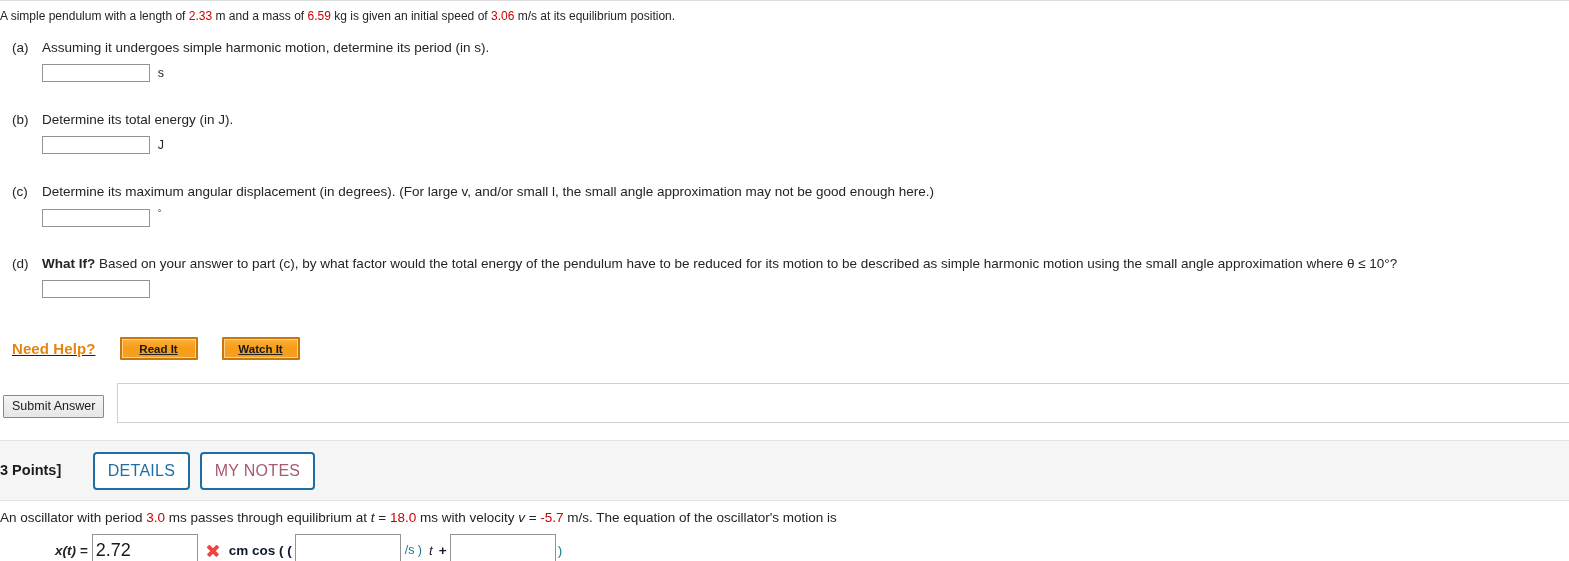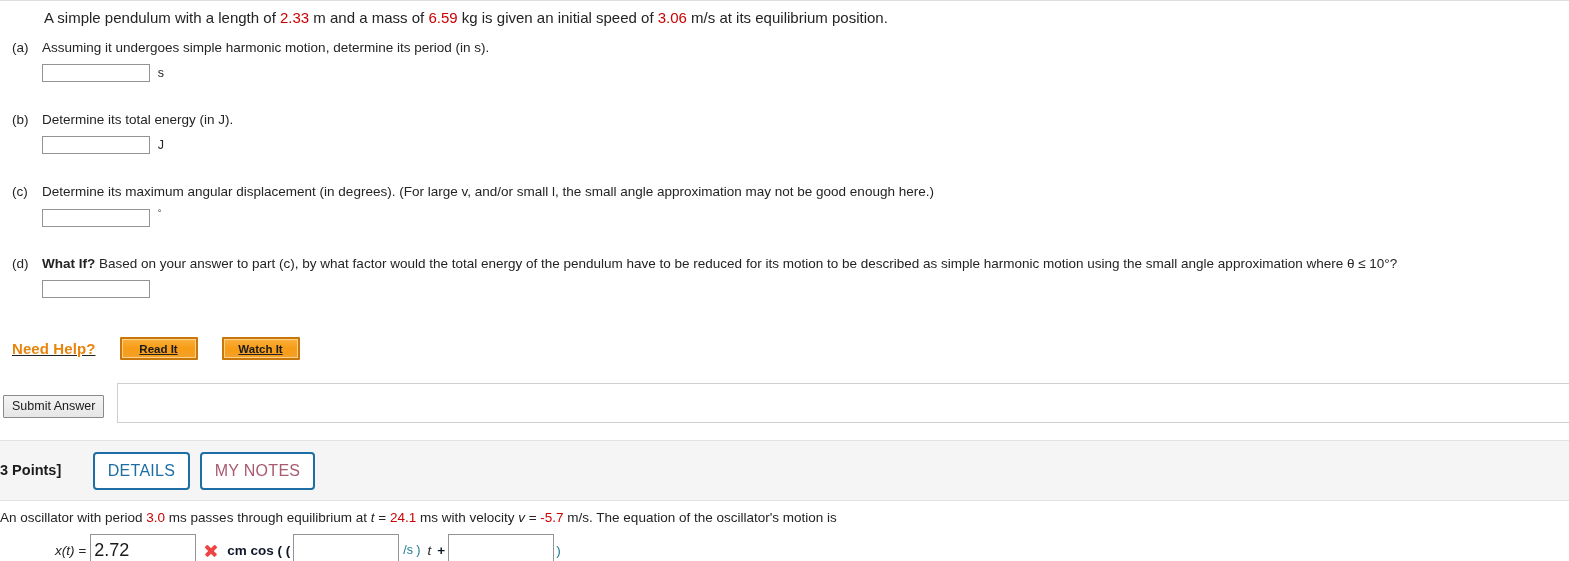--- a/index.html
+++ b/index.html
@@ -21,23 +21,22 @@
     top: 0; left: 0;
     width: 1569px;
     height: 1px;
     background: #dddddd;
   }
   .stem {
     position: absolute;
     top: 9px;
     left: 0px;
     white-space: nowrap;
-    font-size: 15px;
-    color: #242424;
-    padding-left: 44px;
+    font-size: 12px;
+    color: #242424;
   }
   .val-red { color: #cc0000; }
   .var-i { font-style: italic; }
 
   .part {
     position: absolute;
     left: 0px;
   }
   .part-label {
     position: absolute;
@@ -202,21 +201,21 @@
   .eqrow {
     position: absolute;
     left: 55px;
     top: 534px;
     white-space: nowrap;
     display: flex;
     align-items: center;
     font-size: 13.5px;
     color: #242424;
   }
-  .eqrow .lbl { font-style: italic; margin-right: 4px; }
+  .eqrow .lbl { font-style: italic; margin-right: 4px; font-weight: bold; }
   .eq-input {
     width: 98px;
     height: 16px;
     padding: 7px 3px;
     border: 1px solid #949494;
     background: #ffffff;
     font-family: "Liberation Sans", sans-serif;
     font-size: 18px;
     color: #1a1a1a;
     outline: none;
@@ -301,21 +300,21 @@
   <button class="submit-btn">Submit Answer</button>
 </div>
 
 <div class="qband">
   <span class="points-text">/3 Points]</span>
   <div class="hdr-btn details">DETAILS</div>
   <div class="hdr-btn mynotes">MY NOTES</div>
 </div>
 
 <div class="q2-stem">
-  <span>An oscillator with period </span><span class="val-red">3.0</span><span> ms passes through equilibrium at </span><span class="var-i">t</span><span> = </span><span class="val-red">24.1</span><span> ms with velocity </span><span class="var-i">v</span><span> = </span><span class="val-red">-5.7</span><span> m/s. The equation of the oscillator's motion is</span>
+  <span>An oscillator with period </span><span class="val-red">3.0</span><span> ms passes through equilibrium at </span><span class="var-i">t</span><span> = </span><span class="val-red">18.0</span><span> ms with velocity </span><span class="var-i">v</span><span> = </span><span class="val-red">-5.7</span><span> m/s. The equation of the oscillator's motion is</span>
 </div>
 
 <div class="eqrow">
   <span class="lbl">x(t) = </span>
   <input class="eq-input" type="text" value="2.72" style="">
   <span class="xmark"></span>
   <span class="eq-txt">cm cos ( (</span>
   <input class="eq-input" type="text" value="" style="">
   <span class="eq-unit">/s )</span>
   <span class="eq-ital">t</span>

